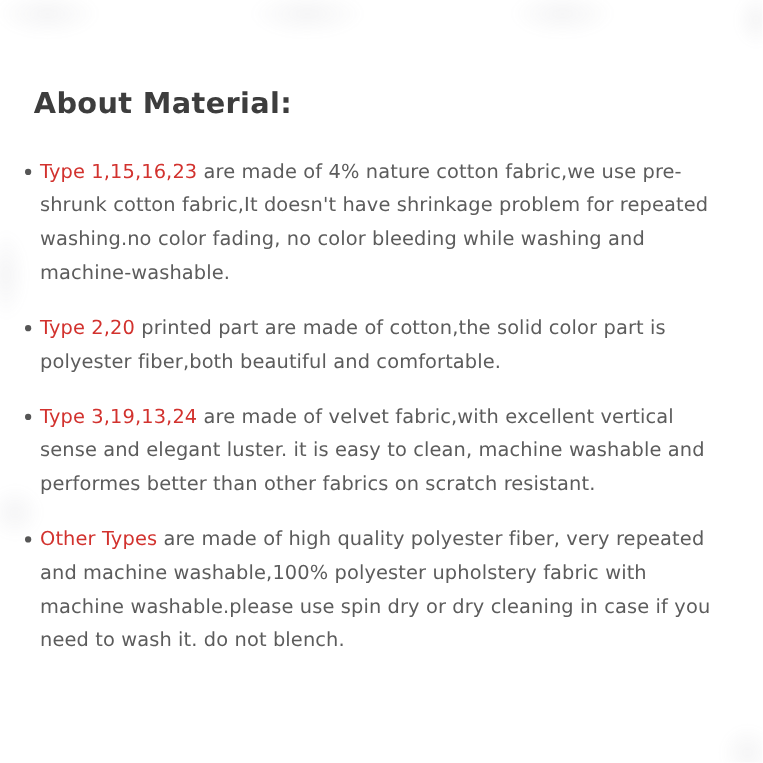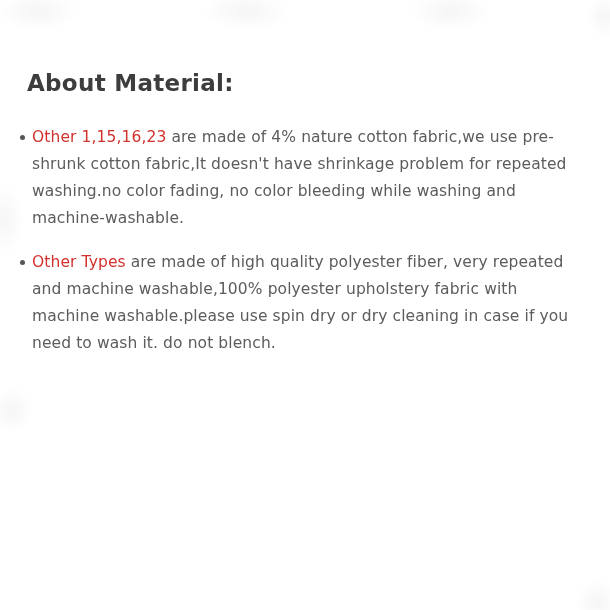--- a/index.html
+++ b/index.html
@@ -68,22 +68,32 @@
 </head>
 <body>
 
 <div class="page">
 
   <h1 class="title">About Material:</h1>
 
   <ul class="material-list">
     <li class="material-item">
       <span class="dot"></span>
-      <span class="type-label">Other 1,15,16,23</span>
+      <span class="type-label">Type 1,15,16,23</span>
       <span class="desc">are made of 4% nature cotton fabric,we use pre-shrunk cotton fabric,It doesn't have shrinkage problem for repeated washing.no color fading, no color bleeding while washing and machine-washable.</span>
+    </li>
+    <li class="material-item">
+      <span class="dot"></span>
+      <span class="type-label">Type 2,20</span>
+      <span class="desc">printed part are made of cotton,the solid color part is polyester fiber,both beautiful and comfortable.</span>
+    </li>
+    <li class="material-item">
+      <span class="dot"></span>
+      <span class="type-label">Type 3,19,13,24</span>
+      <span class="desc">are made of velvet fabric,with excellent vertical sense and elegant luster. it is easy to clean, machine washable and performes better than other fabrics on scratch resistant.</span>
     </li>
     <li class="material-item">
       <span class="dot"></span>
       <span class="type-label">Other Types</span>
       <span class="desc">are made of high quality polyester fiber, very repeated and machine washable,100% polyester upholstery fabric with machine washable.please use spin dry or dry cleaning in case if you need to wash it. do not blench.</span>
     </li>
   </ul>
 
   <div class="wm wm1"></div>
   <div class="wm wm2"></div>

